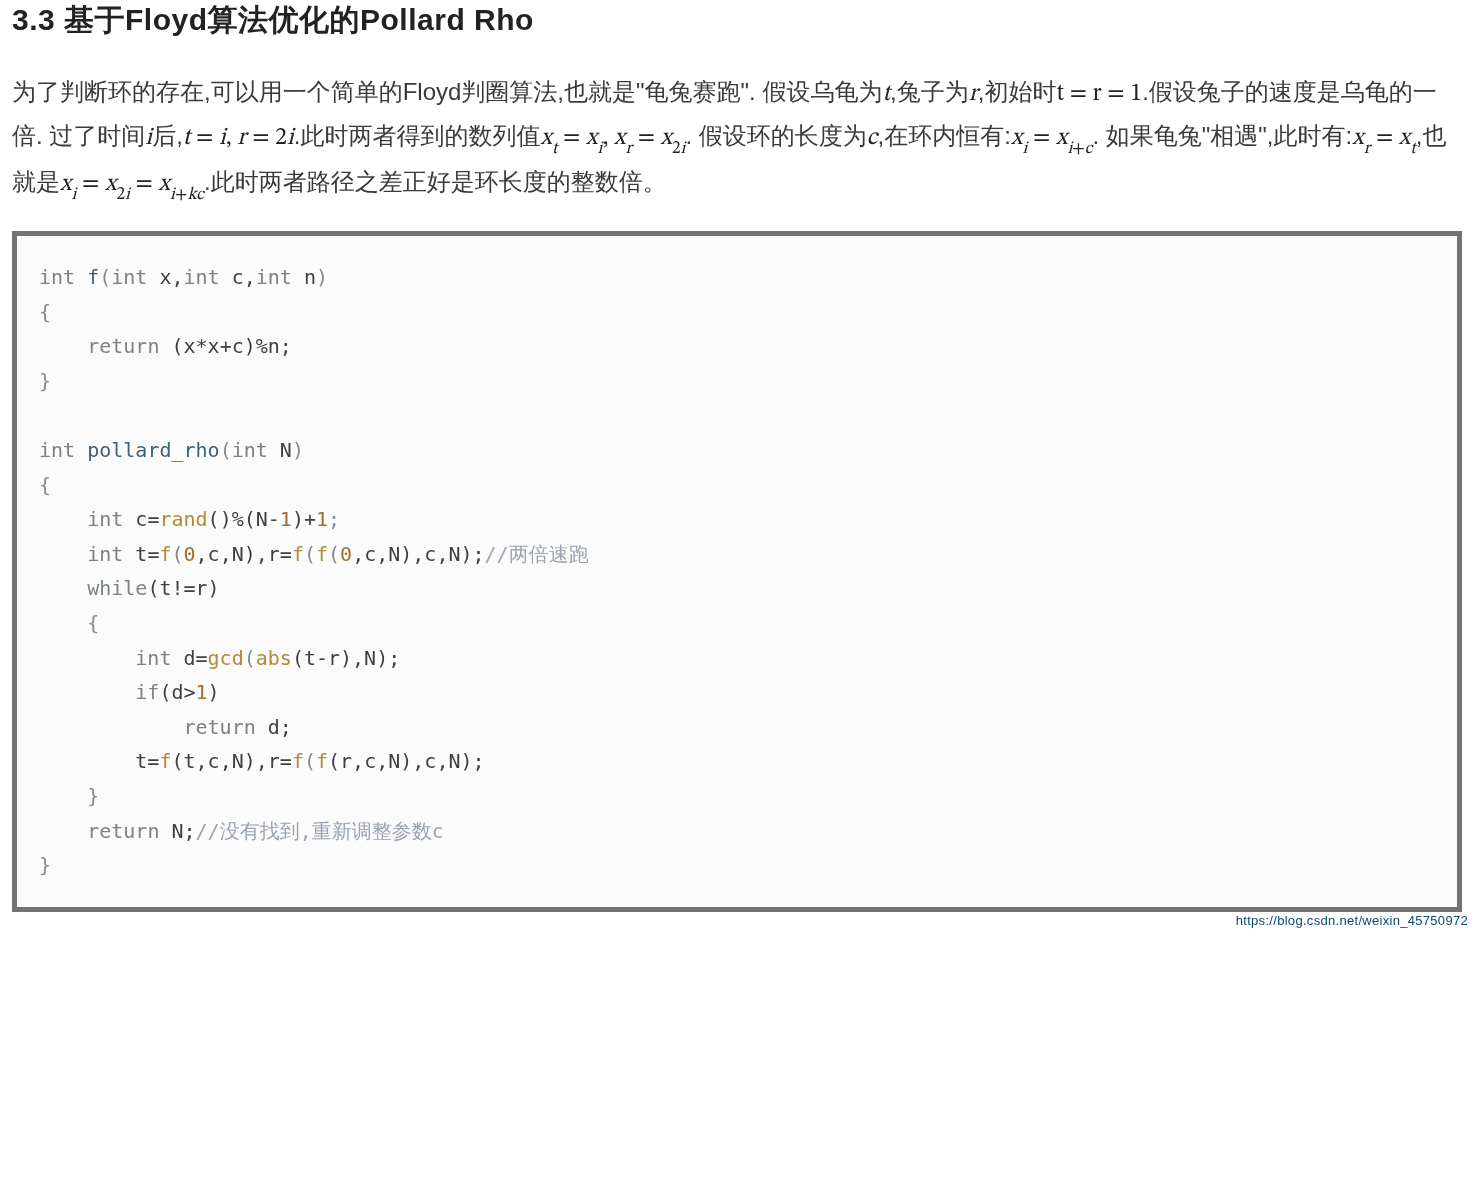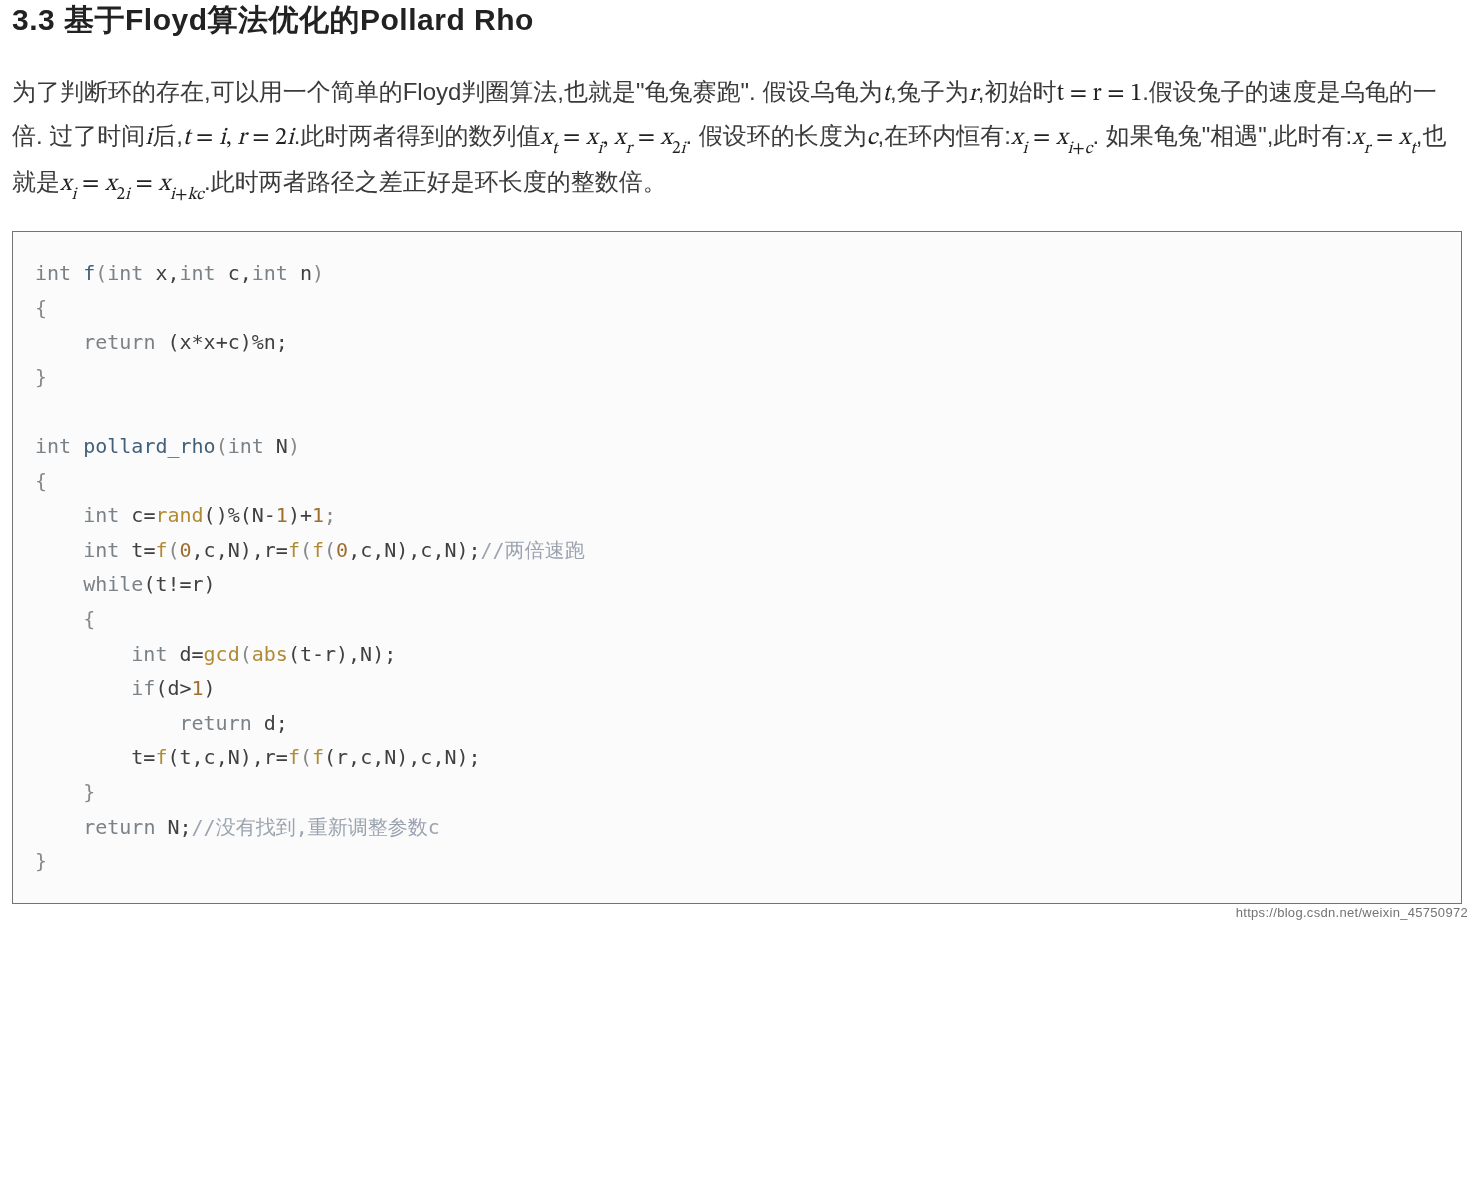--- a/index.html
+++ b/index.html
@@ -32,21 +32,21 @@
   .math {
     font-family: "STIX Two Math", "Cambria Math", "Latin Modern Math", "Times New Roman", serif;
     font-style: italic;
     color: #222;
   }
   .math .op { font-style: normal; }
   .math sub { font-size: 0.72em; font-style: italic; position: relative; top: 0.18em;}
   .math .n { font-style: normal; }
 
   pre.code-block {
-    border: 1px solid #737373;
+    border: 5px solid #737373;
     background: #fbfbfb;
     margin: 6px 0 0 0;
     padding: 24px 22px;
     font-family: Menlo, Consolas, "DejaVu Sans Mono", monospace;
     font-size: 20px;
     line-height: 1.73;
     color: #3b3b3b;
     white-space: pre;
     overflow: auto;
   }
@@ -56,21 +56,21 @@
   .tok-num  { color: #9e6e2e; }        
   .tok-pun  { color: #888888; }        
   .tok-var  { color: #404040; }
   .tok-cmt  { color: #9aa3af; }
 
   .watermark {
     position: absolute;
     right: 6px;
     bottom: 4px;
     font-size: 13px;
-    color: #737373;
+    color: #0c4a6e;
     letter-spacing: 0.3px;
     user-select: none;
     pointer-events: none;
   }
 </style>
 </head>
 <body>
 
 <div class="page">
 

